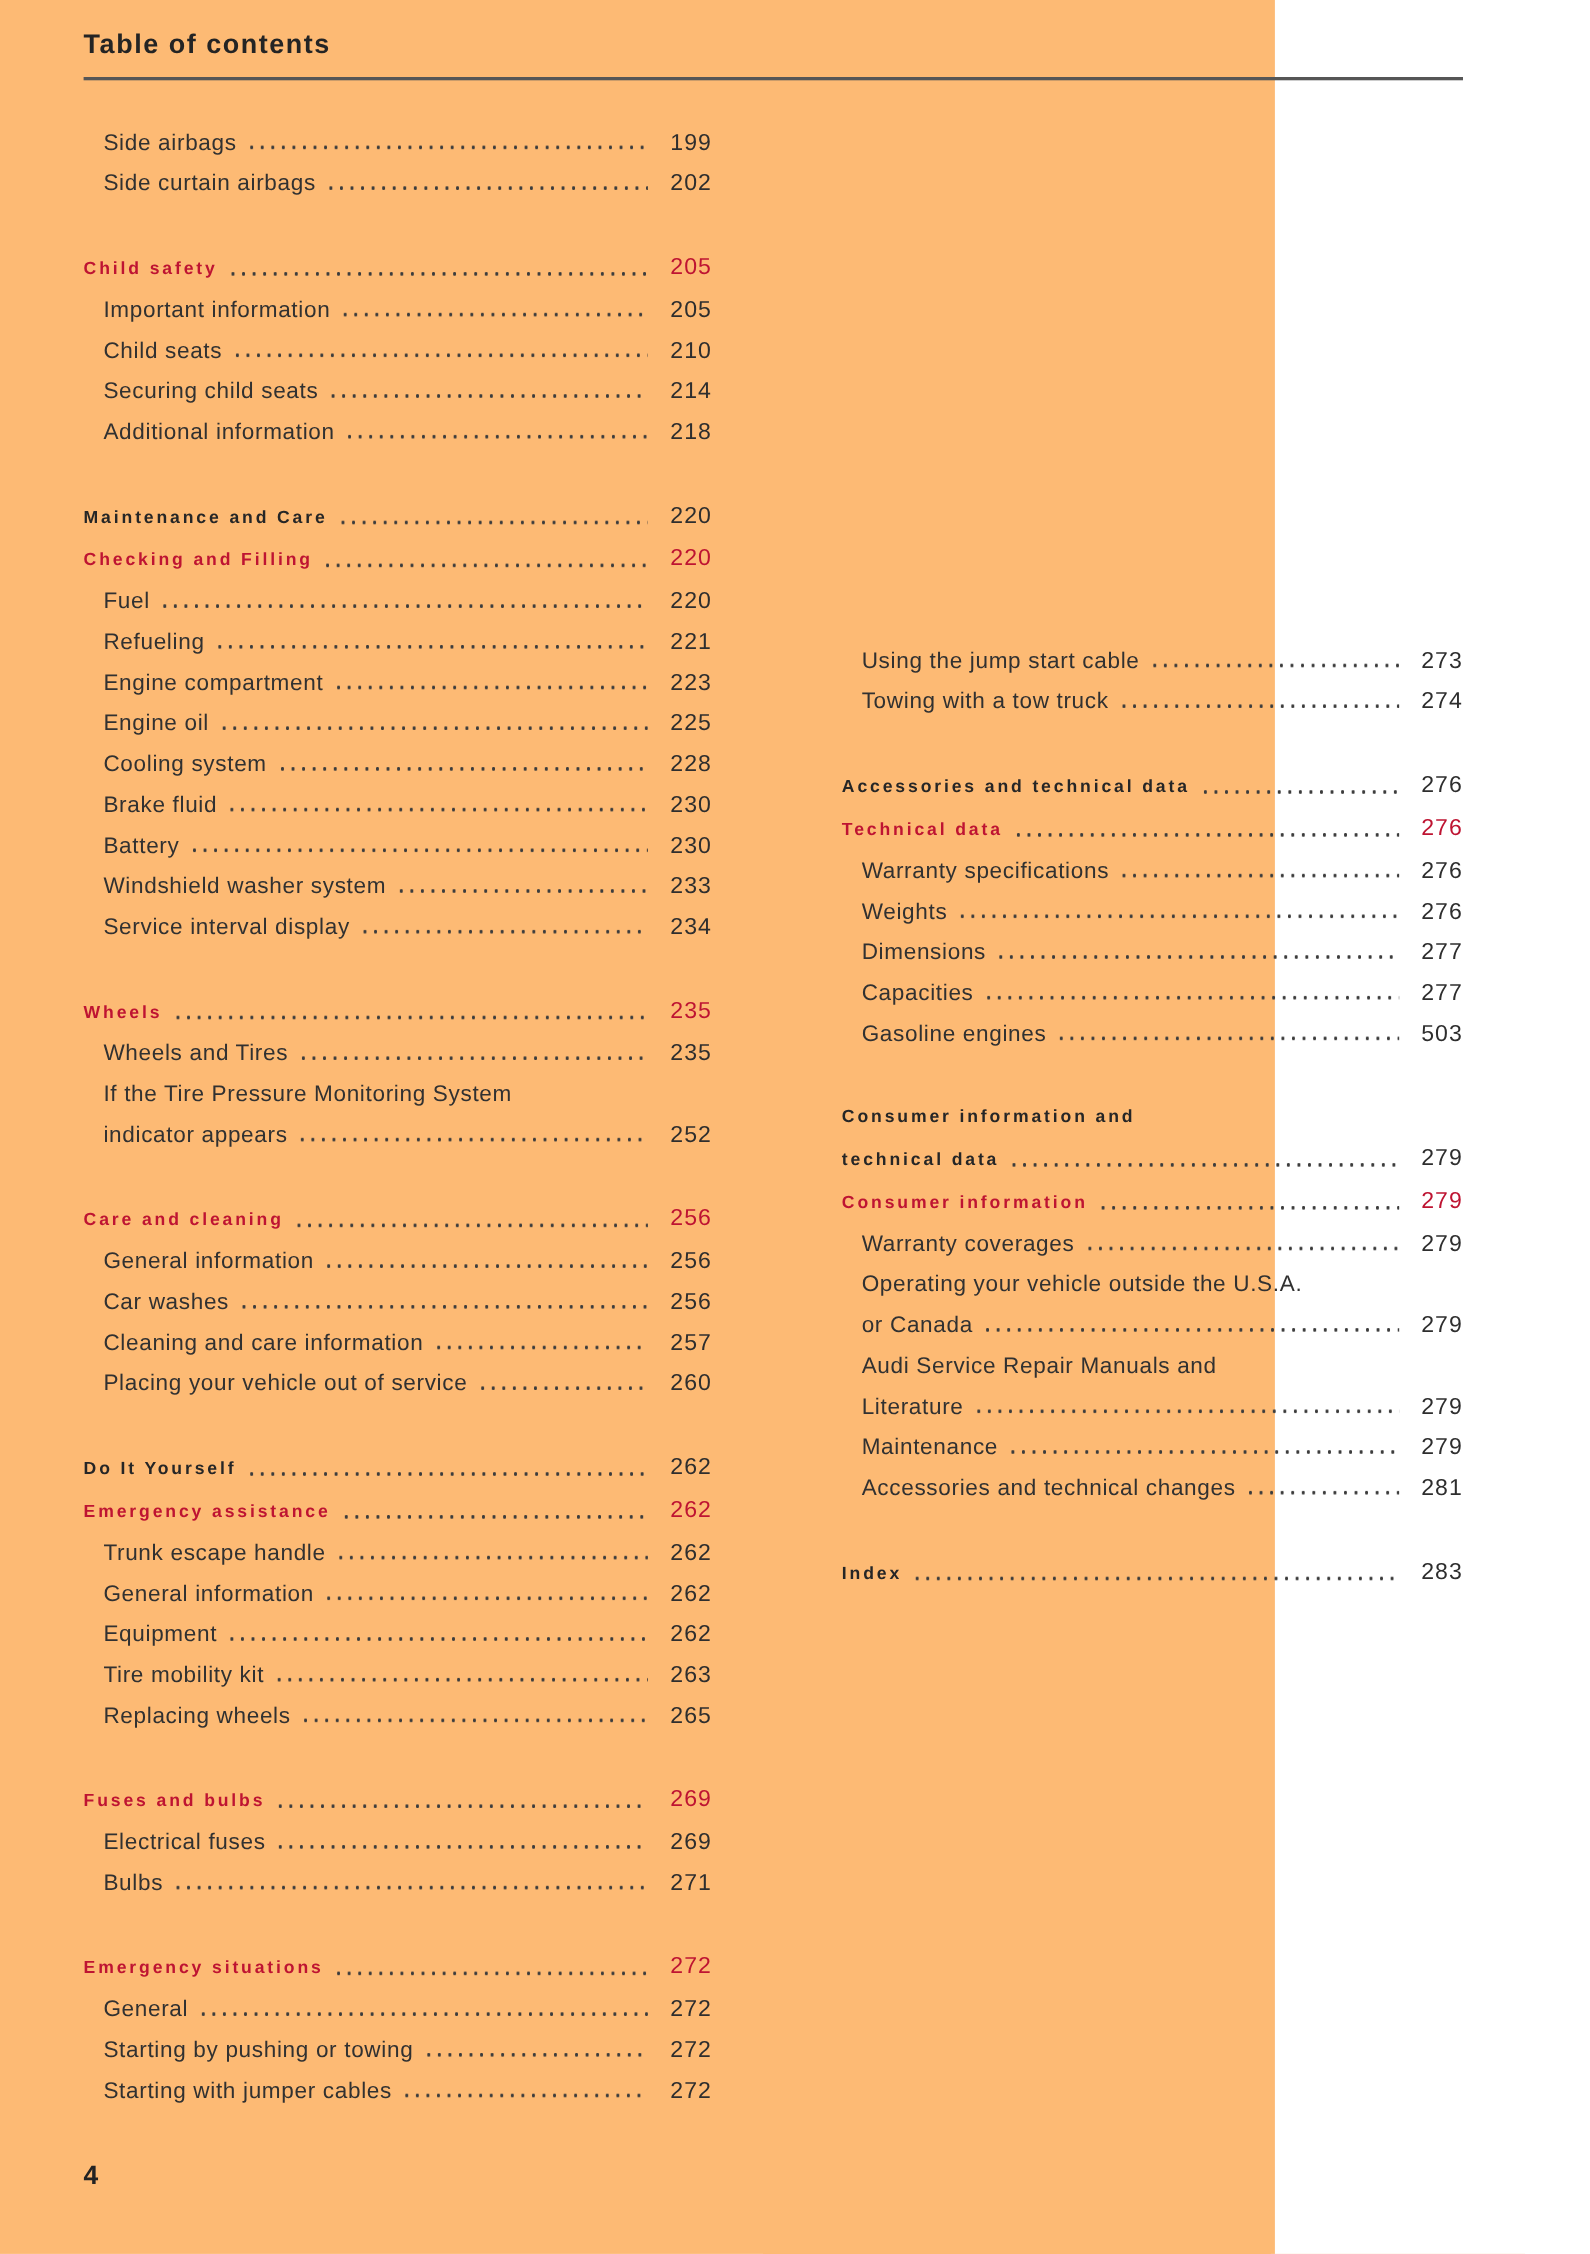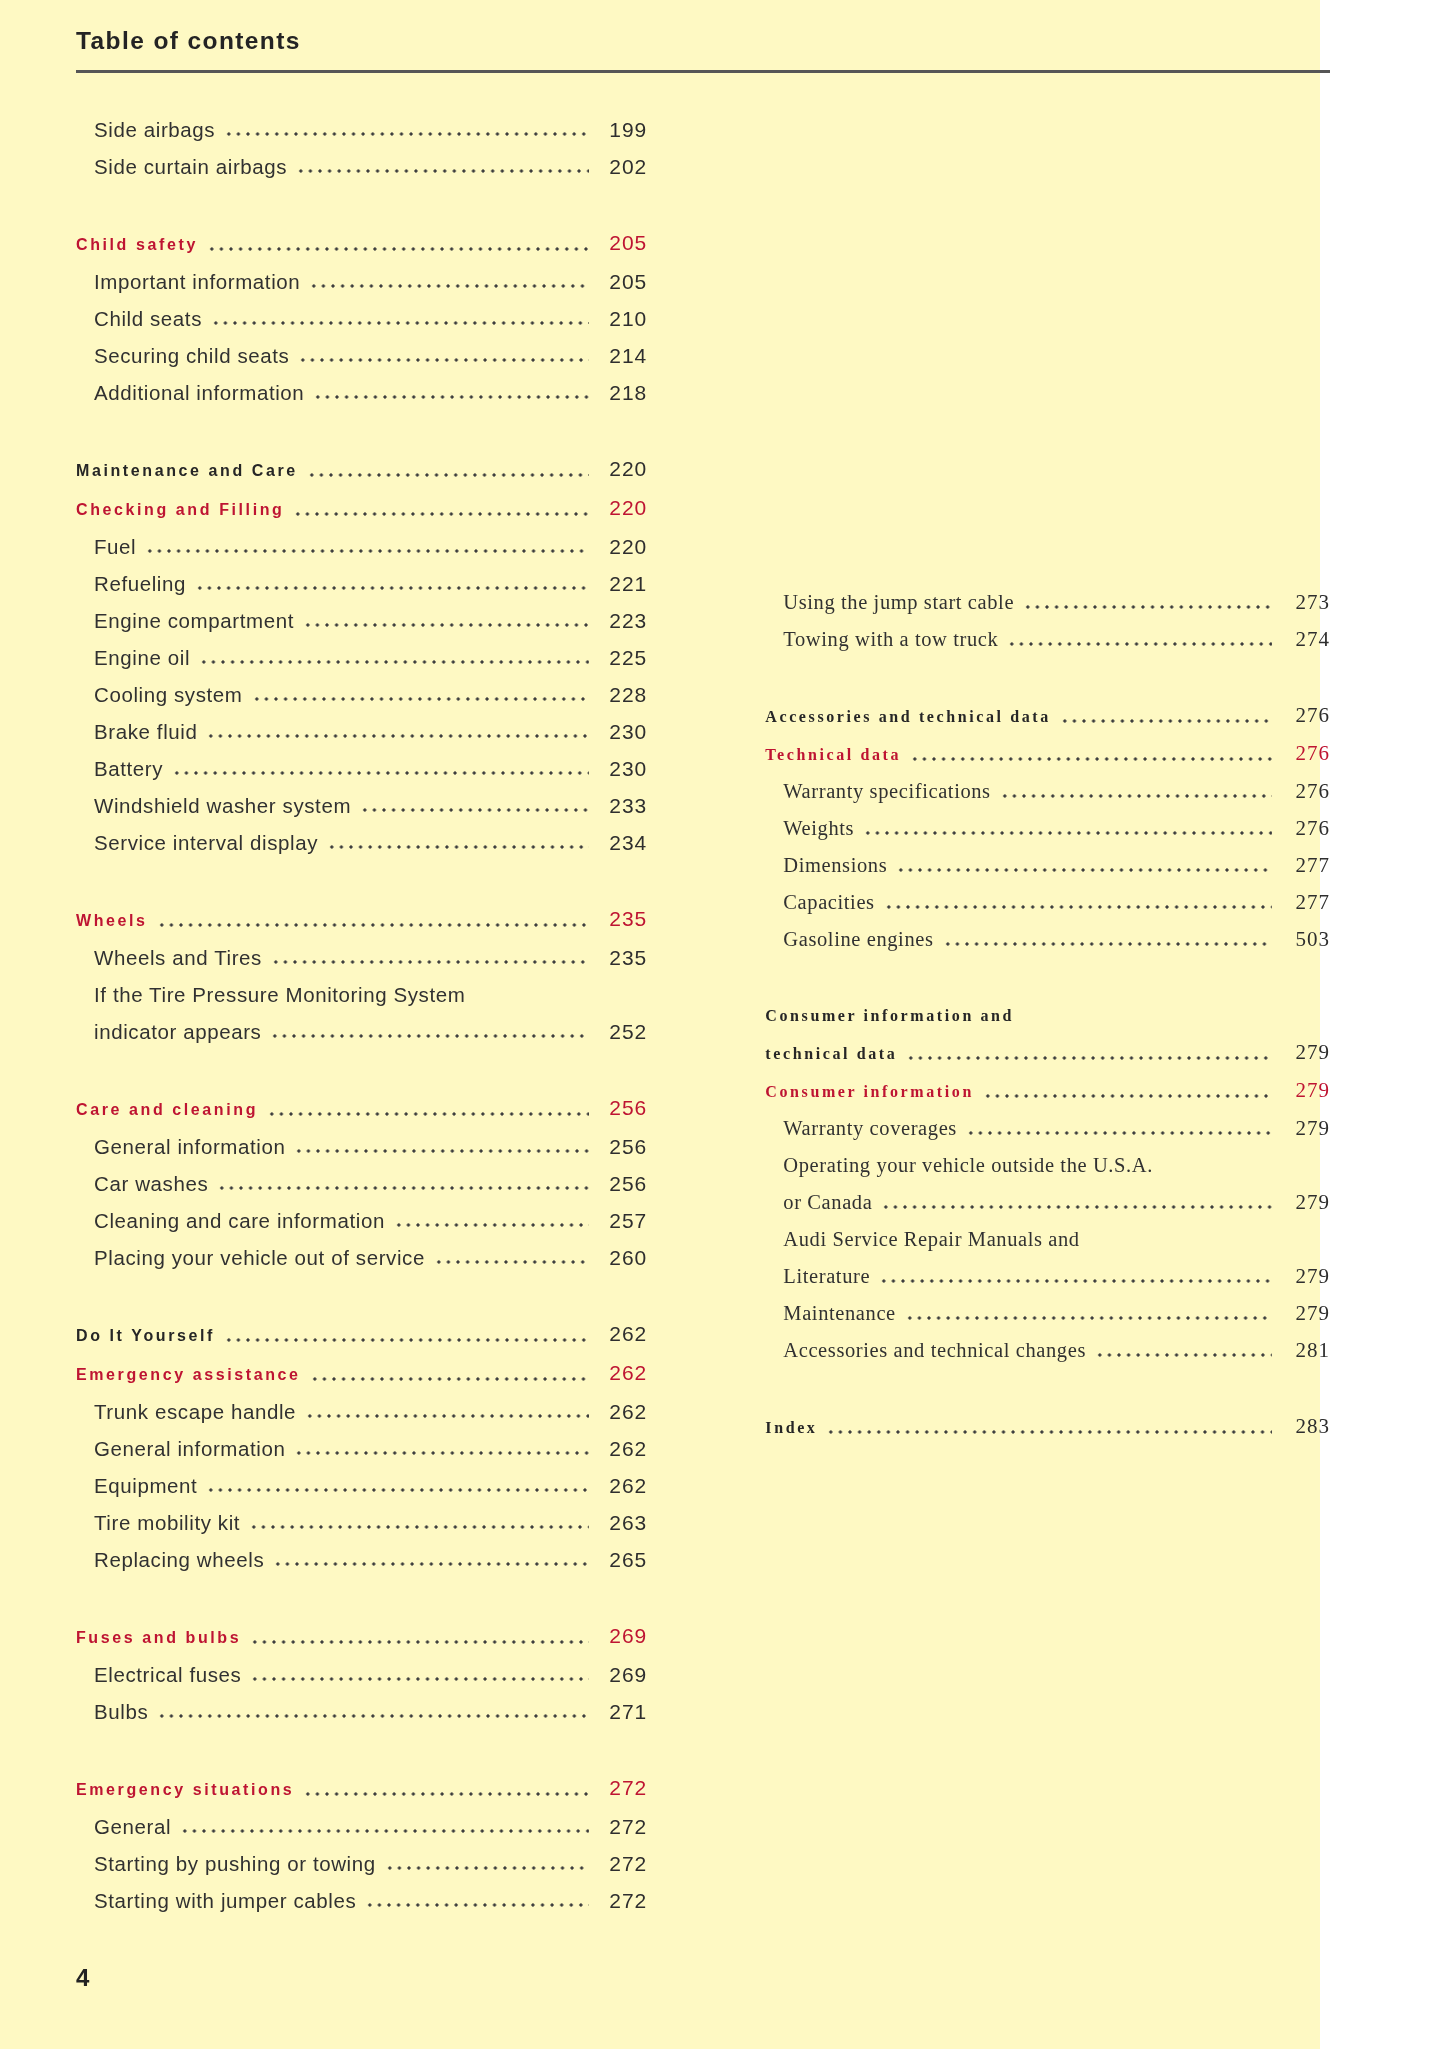--- a/index.html
+++ b/index.html
@@ -3,37 +3,37 @@
 <meta charset="utf-8">
 <style>
   html, body { margin: 0; padding: 0; }
   body {
     width: 1445px; height: 2049px;
     background: #ffffff;
     font-family: "Liberation Sans", sans-serif;
     color: #313131;
     overflow: hidden;
   }
-  .page { position: relative; width: 1320px; height: 2049px; background: #fef9c3; }
+  .page { position: relative; width: 1159px; height: 2049px; background: #fdba74; }
 
   .title {
     position: absolute; left: 76px; top: 27px;
     font-size: 24.5px; font-weight: 700; letter-spacing: 1.4px; color: #242424;
   }
   .rule {
     position: absolute; left: 76px; top: 70px;
     width: 1254px; height: 3px; background: #565656;
   }
 
   .columns {
     position: absolute; left: 76px; top: 111px; width: 1254px;
     display: flex; align-items: center; gap: 32px;
   }
   .col.left  { width: 603px; }
-  .col.right { width: 596px; margin-left: 86px; font-family: Liberation Serif, serif; }
+  .col.right { width: 596px; margin-left: 86px; }
 
   .section { margin-top: 39px; }
   .section:first-child { margin-top: 0; }
 
   .row {
     display: flex; align-items: baseline;
     line-height: 37px; font-size: 20.5px; letter-spacing: 0.6px;
     white-space: nowrap;
   }
   .row .label { flex: 0 0 auto; }

